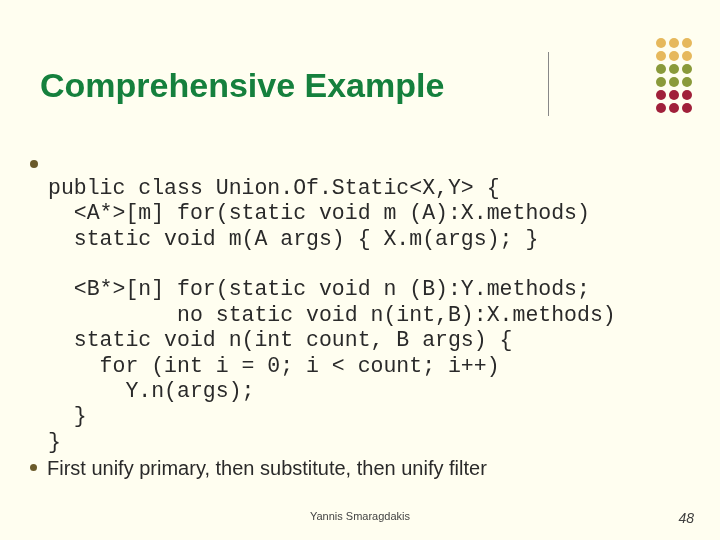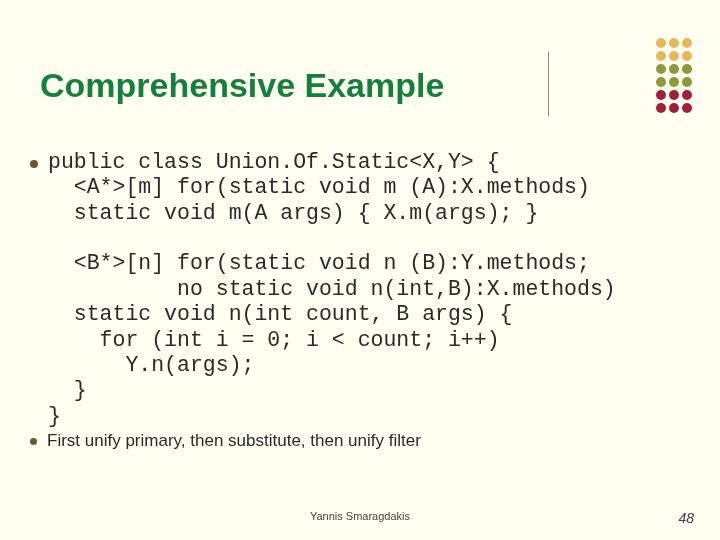--- a/index.html
+++ b/index.html
@@ -75,23 +75,24 @@
     width: 7px;
     height: 7px;
     margin-top: 7px;
   }
   .code {
     font-family: "Courier New", monospace;
     font-size: 21.5px;
     color: #2a2a2a;
     white-space: pre;
     line-height: 1.18;
+    margin-top: 26px;
   }
   .note {
-    font-size: 17px;
+    font-size: 20px;
     color: #2a2a2a;
   }
   .footer-name {
     position: absolute;
     bottom: 18px;
     left: 0;
     right: 0;
     text-align: center;
     font-size: 11px;
     color: #444;

